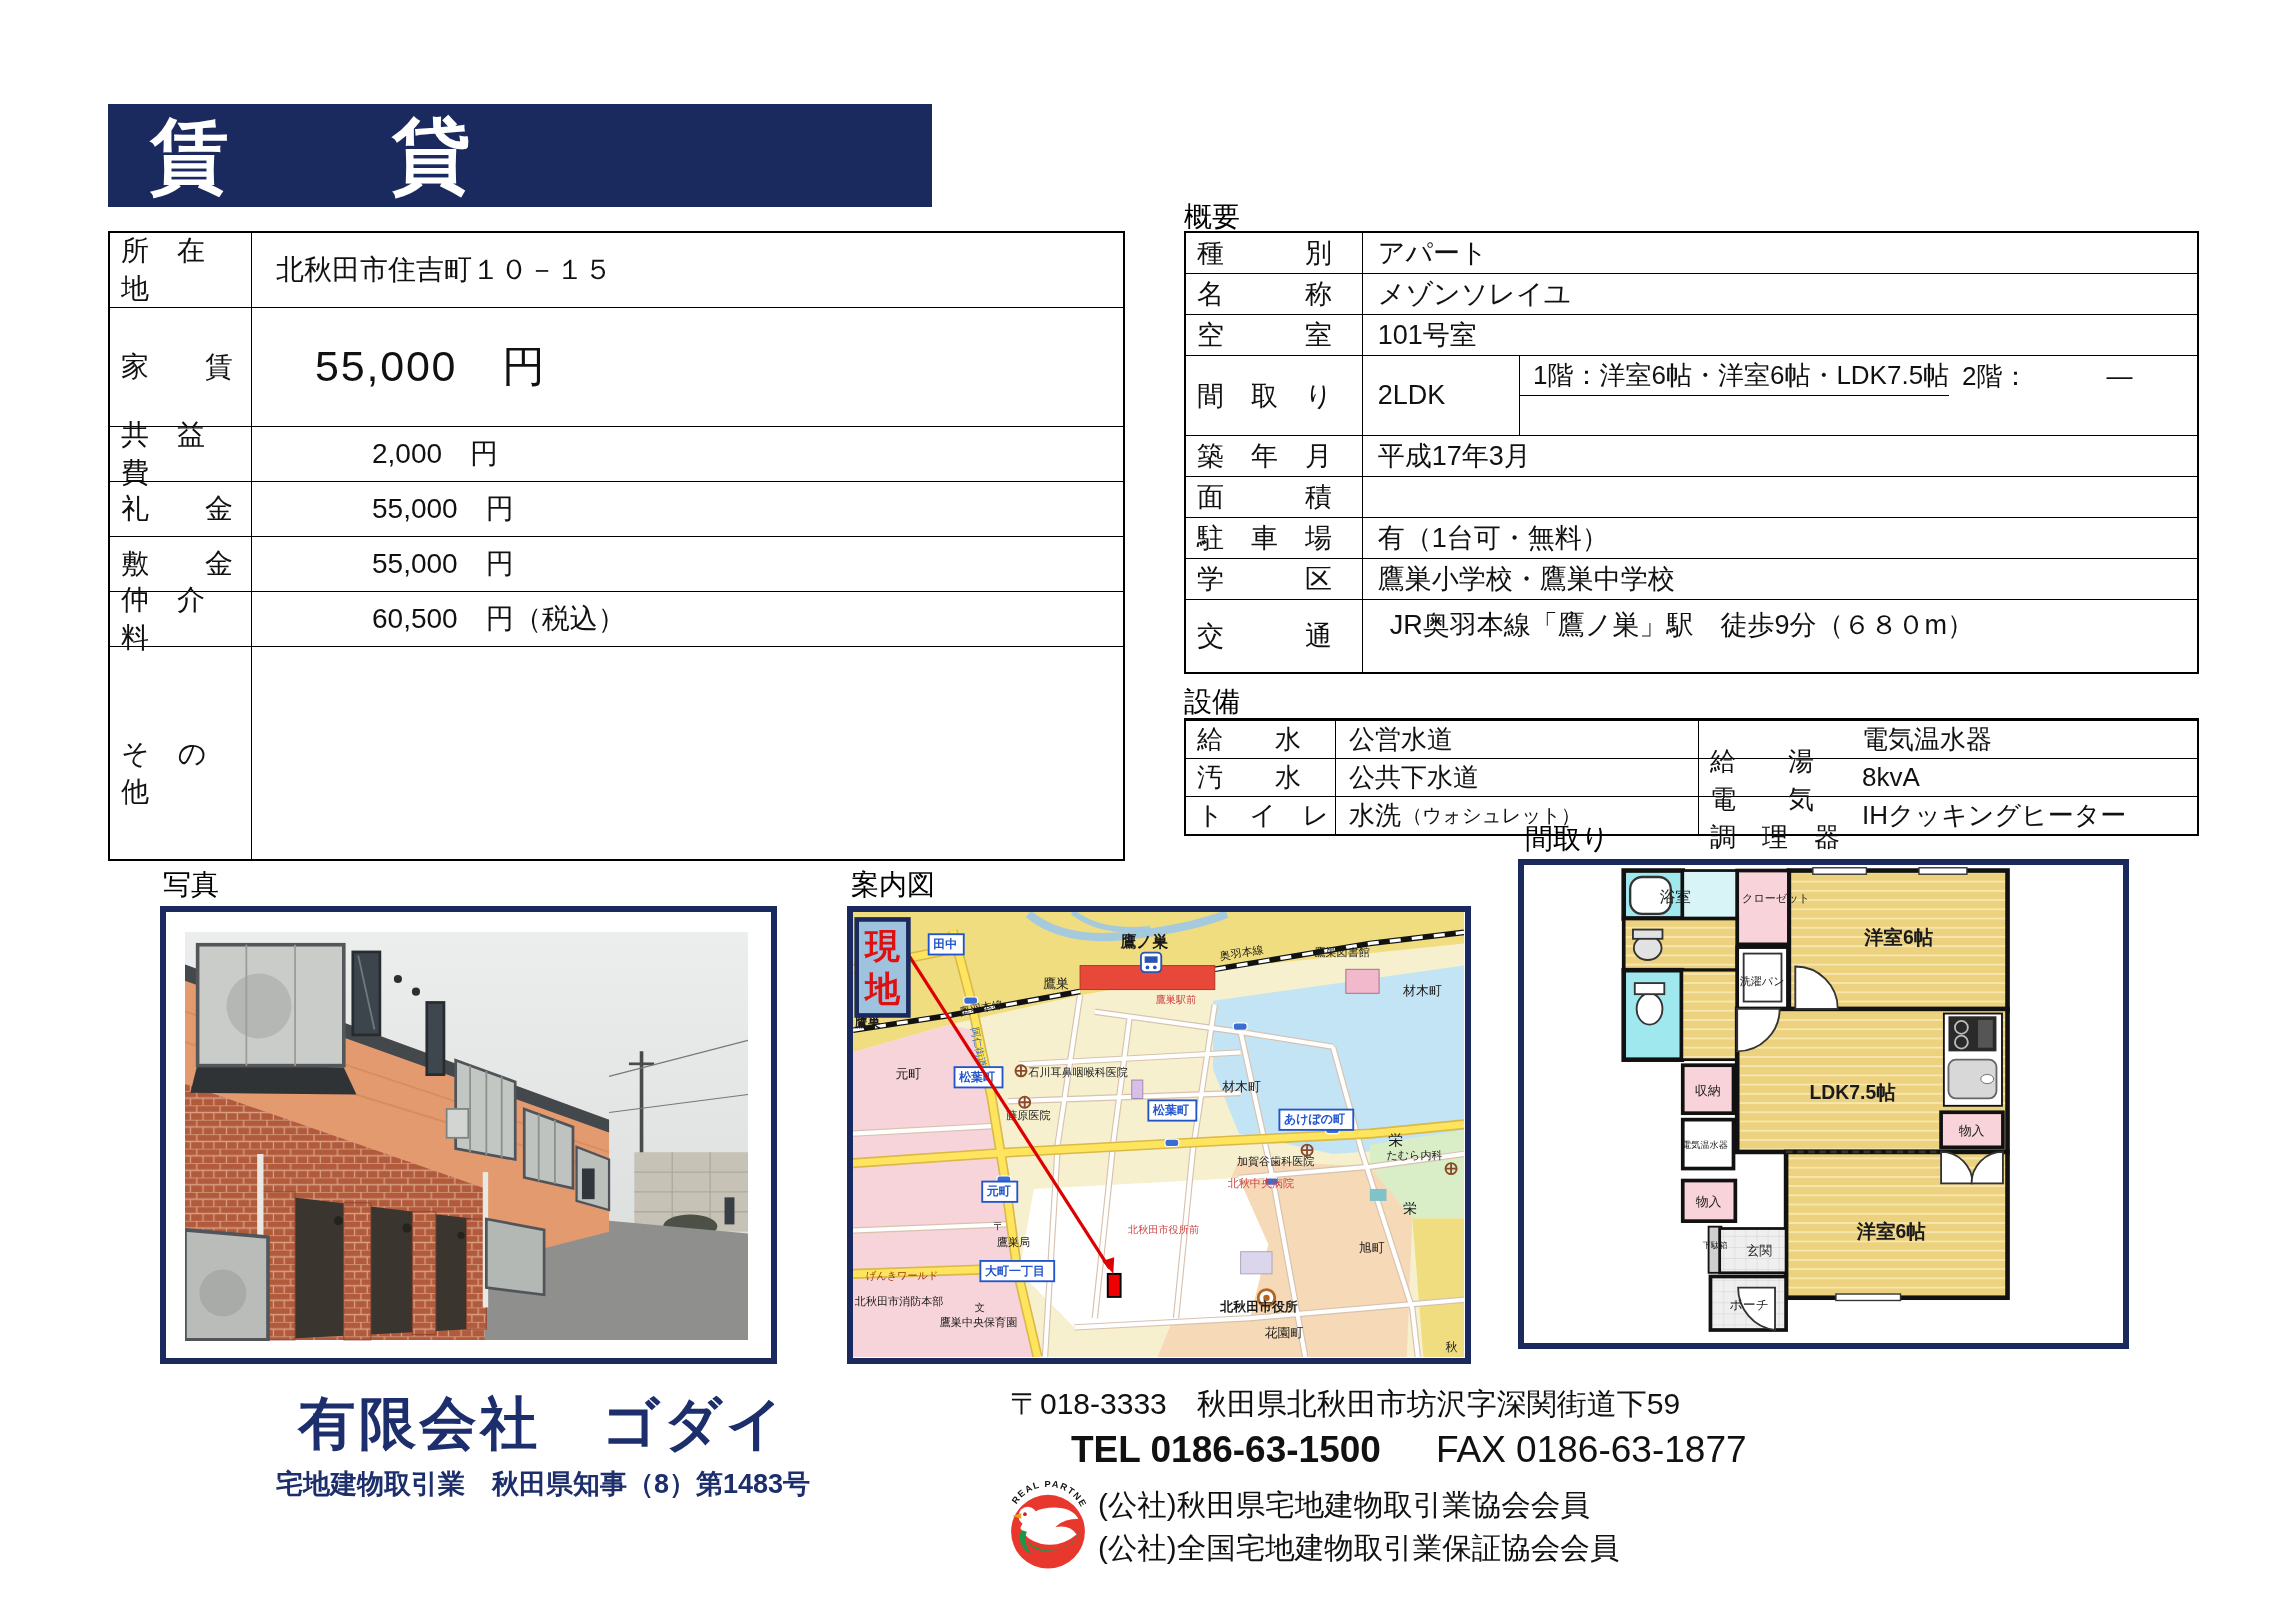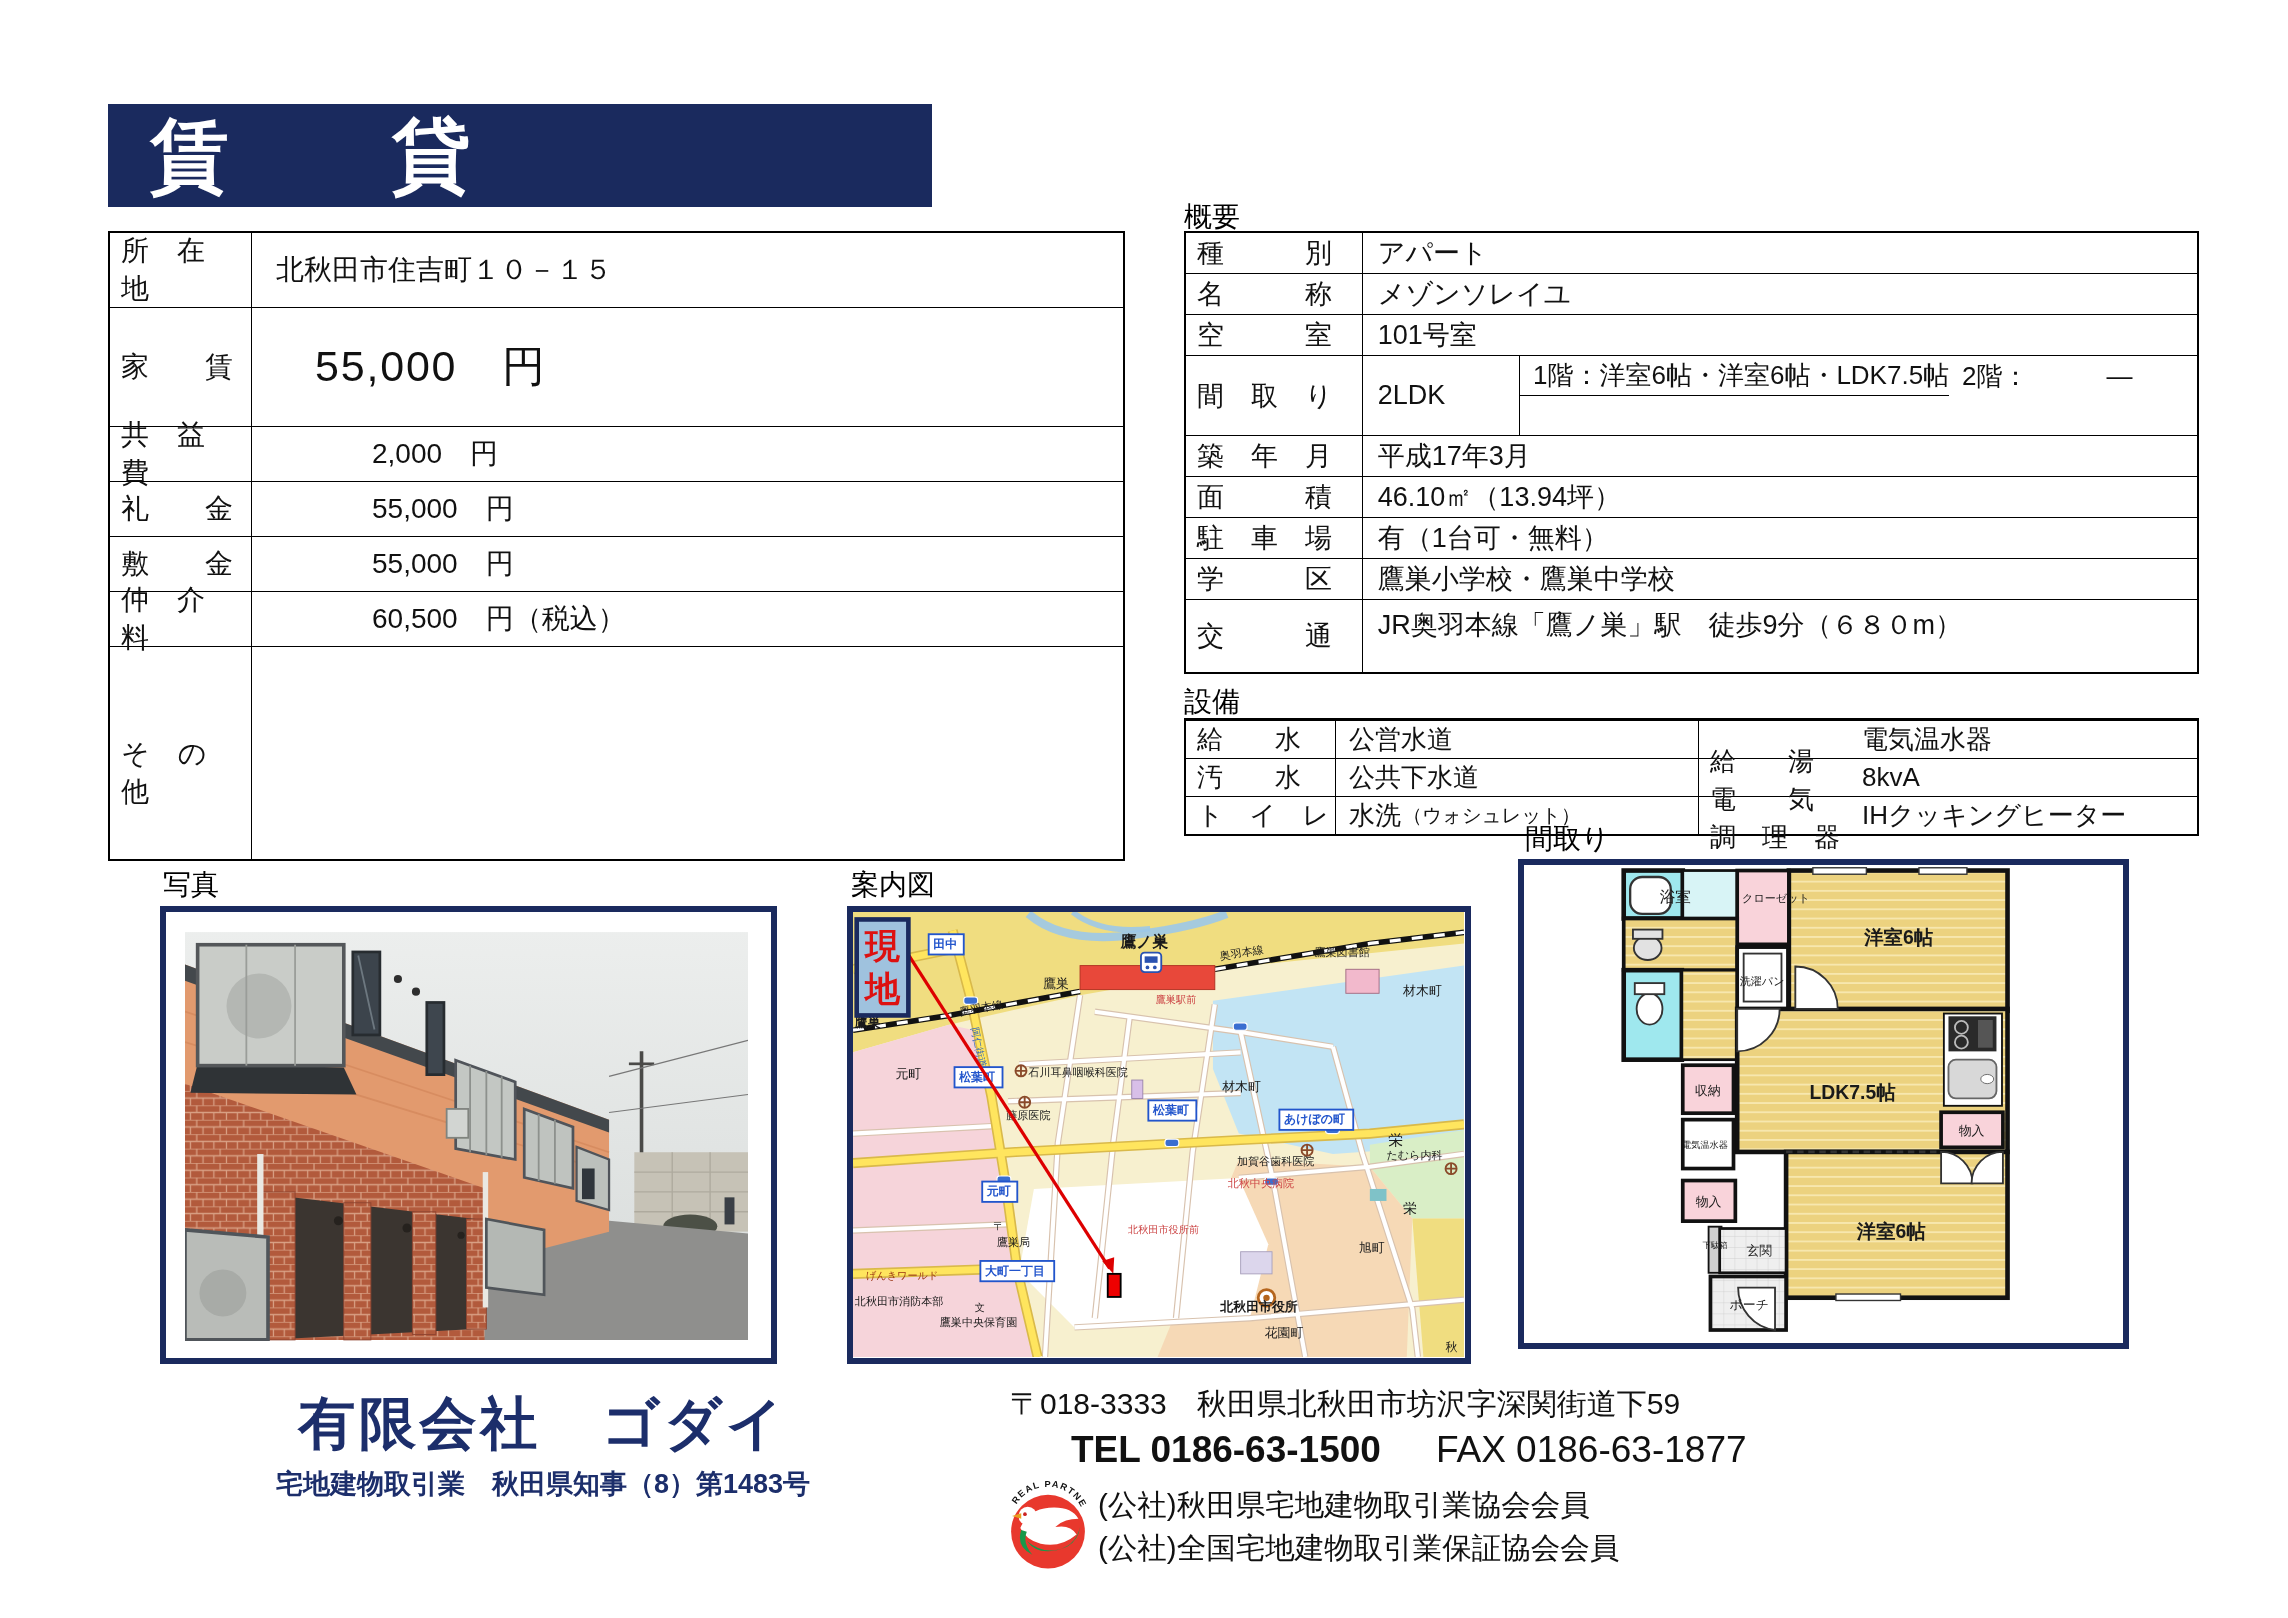--- a/index.html
+++ b/index.html
@@ -24,21 +24,21 @@
   .money{padding-left:120px !important;}
   #row-sonota .lab{align-items:flex-end;padding-bottom:48px;}
   #row-sonota .val{flex-direction:column;align-items:flex-start;justify-content:flex-start;
                    padding-top:14.8px;font-size:27px;line-height:1.65;}
 
   
   .seclab{font-size:28px;color:#000;}
   #ovlab{left:1184px;top:198px;}
   #ovtable{left:1184px;top:231px;width:1011px;border:2.8px solid #000;background:#fff;}
   .orow{display:flex;border-bottom:1.8px solid #000;}
-  .orow:last-child{border-bottom:none;}
+  .orow:last-child{border-bottom:none;gap:12px;}
   .orow .lab{width:177px;border-right:1.8px solid #000;display:flex;align-items:center;
              font-size:27px;padding-left:11px;box-sizing:border-box;flex-shrink:0;}
   .orow .val{flex:1;display:flex;align-items:center;font-size:27px;padding-left:14.8px;box-sizing:border-box;}
   .h43{height:40px}.h86{height:79px}.h78{height:72px}
   #row-kotsu .val{align-items:flex-start;padding-top:6.5px;}
   #row-madori .type{width:157px;display:flex;align-items:center;font-size:27px;padding-left:14.8px;
                     border-right:1.8px solid #000;box-sizing:border-box;flex-shrink:0;}
   #row-madori .floors{flex:1;display:flex;flex-direction:row;}
   #row-madori .floors div{height:40px;display:flex;align-items:center;font-size:26px;padding-left:13px;}
   #row-madori .floors .f1{border-bottom:1.8px solid #000;box-sizing:border-box;}
@@ -134,21 +134,20 @@
         <div class="f1">1階：洋室6帖・洋室6帖・LDK7.5帖</div>
         <div class="f2">2階：　　　―</div>
       </div>
     </div>
     <div class="orow h43">
       <div class="lab">築　年　月</div>
       <div class="val">平成17年3月</div>
     </div>
     <div class="orow h43">
       <div class="lab">面　　　積</div>
-      <div class="val">46.10㎡（13.94坪）</div>
     </div>
     <div class="orow h43">
       <div class="lab">駐　車　場</div>
       <div class="val">有（1台可・無料）</div>
     </div>
     <div class="orow h43">
       <div class="lab">学　　　区</div>
       <div class="val">鷹巣小学校・鷹巣中学校</div>
     </div>
     <div class="orow h78" id="row-kotsu">

